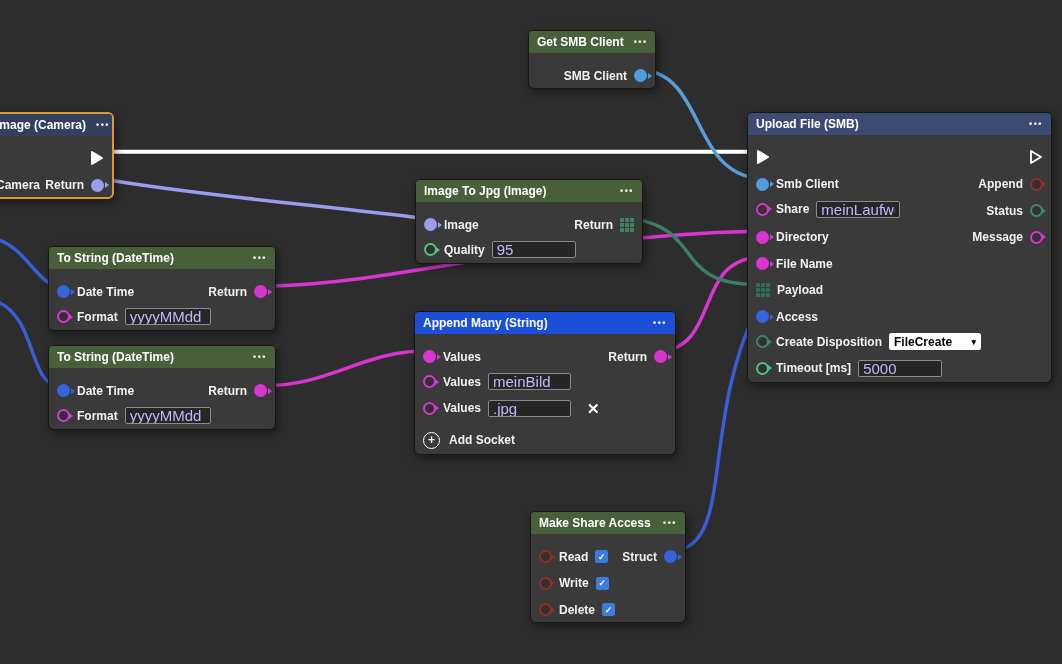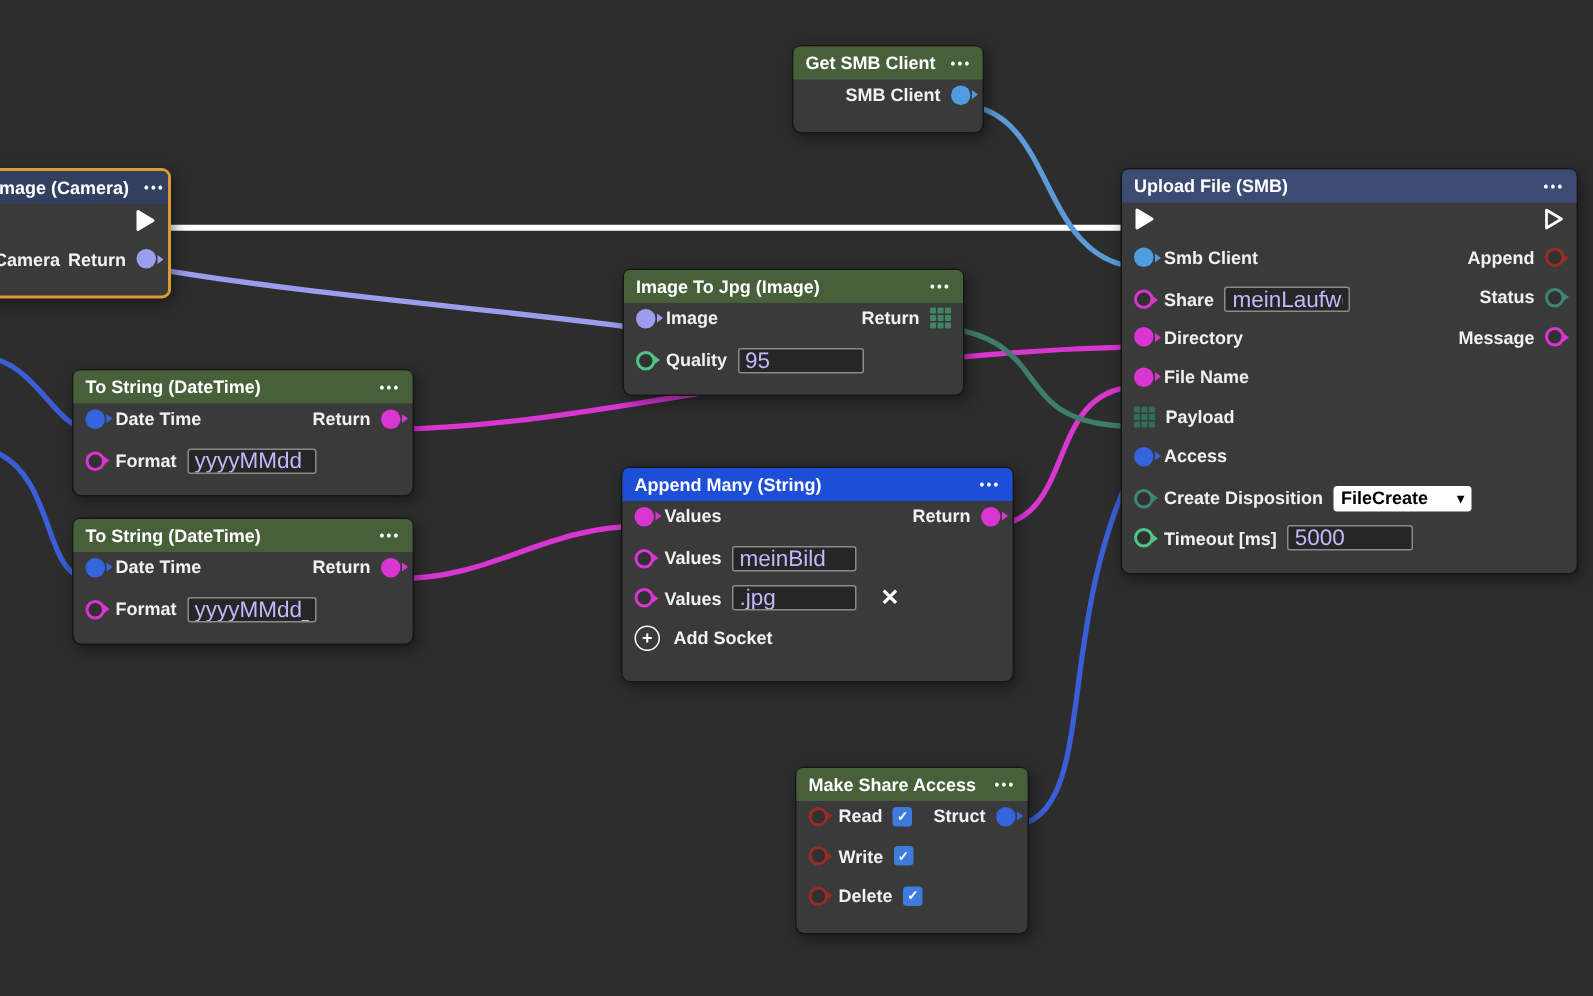--- a/index.html
+++ b/index.html
@@ -15,21 +15,21 @@
     box-shadow:2px 3px 9px rgba(0,0,0,.45);
   }
   .node.selected{border:2px solid #dd9a33;}
   .node-header{
     height:22px;display:flex;align-items:center;justify-content:space-between;
     padding:0 8px;border-radius:4px 4px 0 0;color:#fff;
     font-size:12px;font-weight:700;white-space:nowrap;overflow:hidden;
   }
   .dots{font-size:9px;letter-spacing:1.5px;font-weight:700;flex:none;margin-left:10px;cursor:pointer;}
   .node-body{padding:3px 0 5px 0;}
-  .row{height:26.5px;display:flex;align-items:flex-start;padding:0 8px;}
+  .row{height:26.5px;display:flex;align-items:flex-end;padding:0 8px;}
   .row.tall{height:32px;}
   .rleft{display:flex;align-items:center;gap:7px;min-width:0;}
   .rright{display:flex;align-items:center;gap:7px;margin-left:auto;}
   .lbl{color:#f1f1f1;font-size:12px;font-weight:600;white-space:nowrap;}
   .socket{
     position:relative;flex:none;width:13px;height:13px;border-radius:50%;
     background:currentColor;box-sizing:border-box;cursor:crosshair;
   }
   .socket.outline{background:#313131;border:2.5px solid currentColor;}
   .socket::after{

